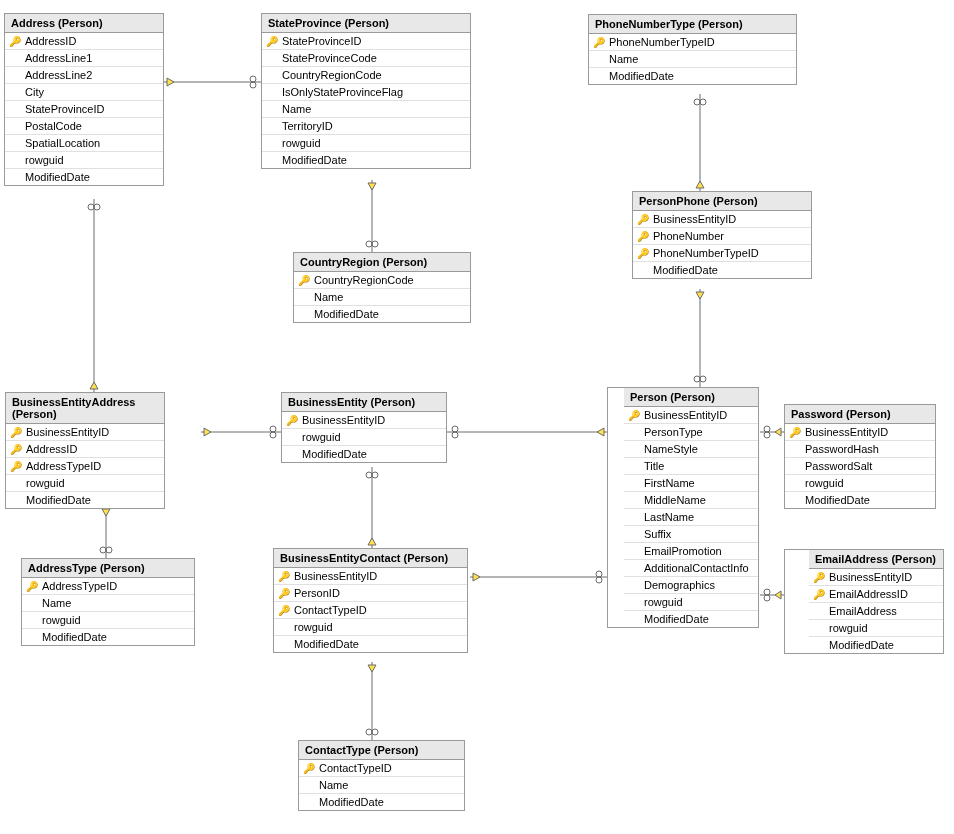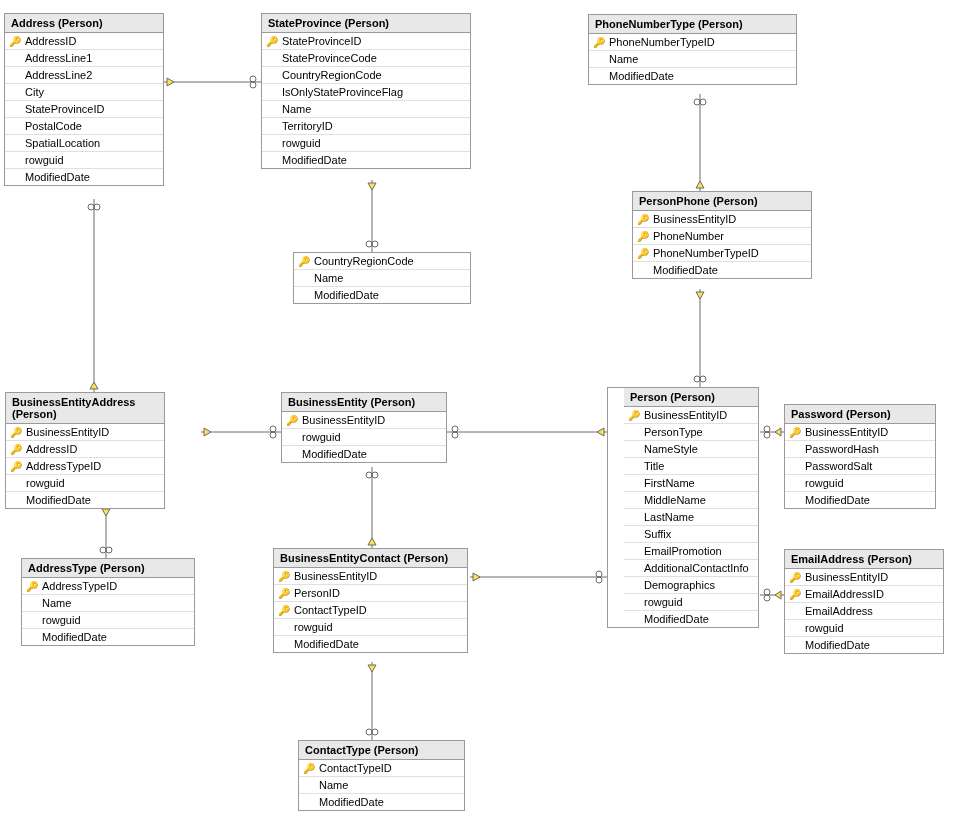--- a/index.html
+++ b/index.html
@@ -256,20 +256,21 @@
         <span class="col-name">PhoneNumberTypeID</span>
       </div>
       <div class="col-row">
         <span class="key-cell"></span>
         <span class="col-name">ModifiedDate</span>
       </div>
     </div>
 </div>
 
 <div class="entity" style="left:293px; top:252px; width:178px;">
+  <div class="entity-title">CountryRegion (Person)</div>
   <div class="entity-body">
       <div class="col-row">
         <span class="key-cell"><span class="key-icon">🔑</span></span>
         <span class="col-name">CountryRegionCode</span>
       </div>
       <div class="col-row">
         <span class="key-cell"></span>
         <span class="col-name">Name</span>
       </div>
       <div class="col-row">
@@ -400,21 +401,21 @@
         <span class="key-cell"></span>
         <span class="col-name">rowguid</span>
       </div>
       <div class="col-row">
         <span class="key-cell"></span>
         <span class="col-name">ModifiedDate</span>
       </div>
     </div>
 </div>
 
-<div class="entity" style="left:784px; top:549px; width:160px;">
+<div class="entity" style="left:784px; top:549px; width:160px;padding-left:24px;">
   <div class="entity-title">EmailAddress (Person)</div>
   <div class="entity-body">
       <div class="col-row">
         <span class="key-cell"><span class="key-icon">🔑</span></span>
         <span class="col-name">BusinessEntityID</span>
       </div>
       <div class="col-row">
         <span class="key-cell"><span class="key-icon">🔑</span></span>
         <span class="col-name">EmailAddressID</span>
       </div>

